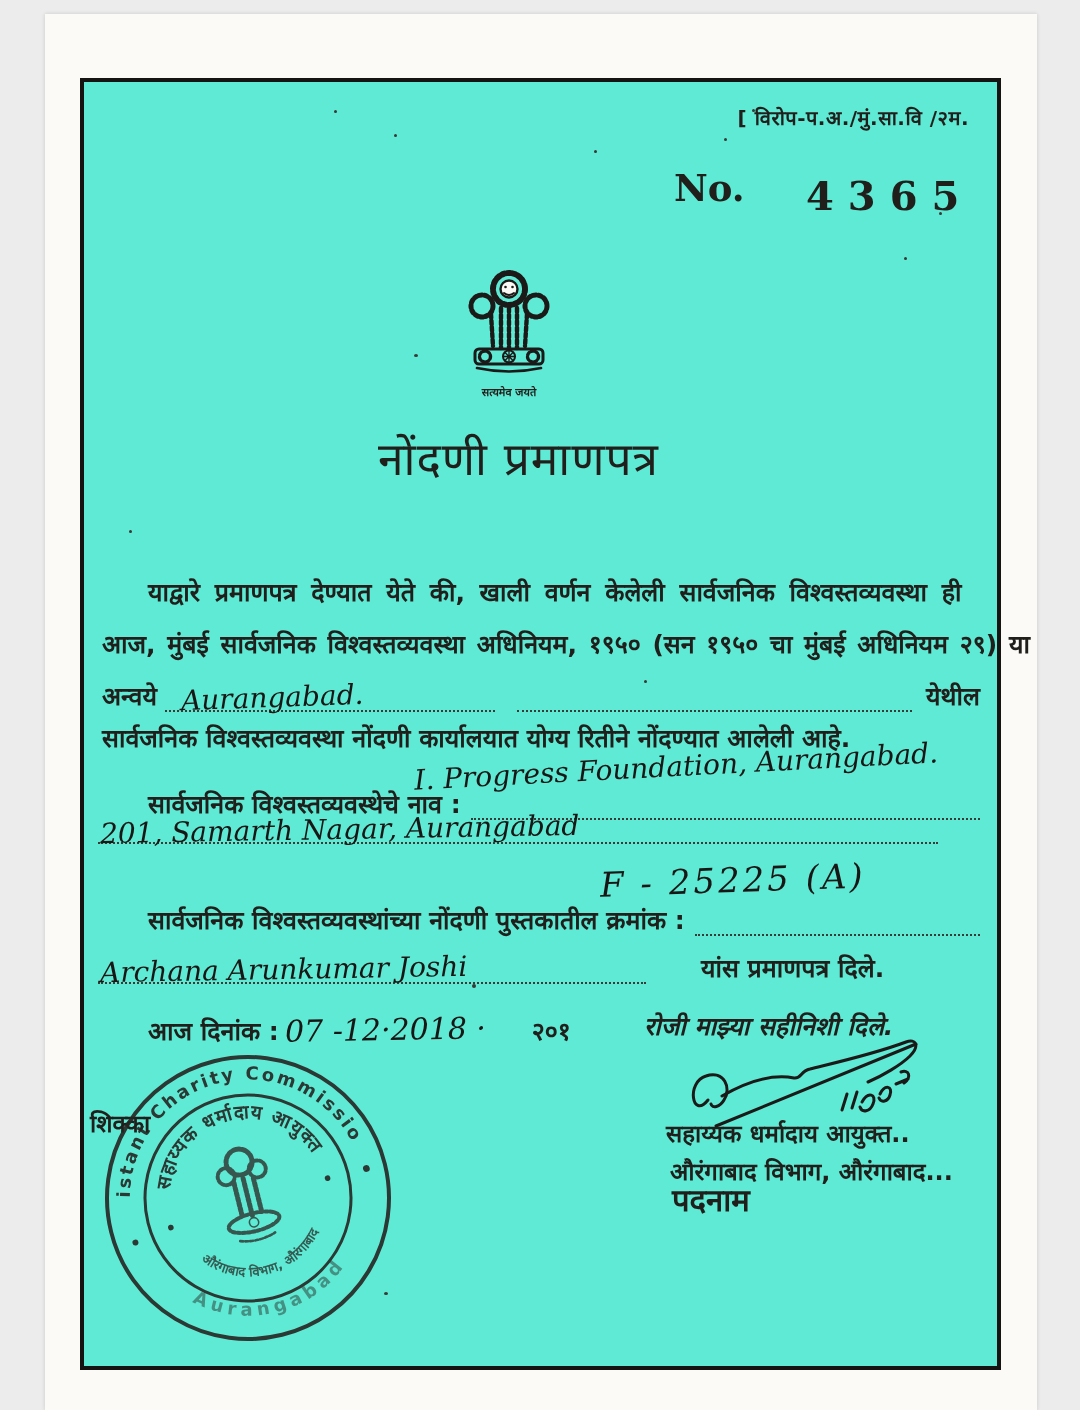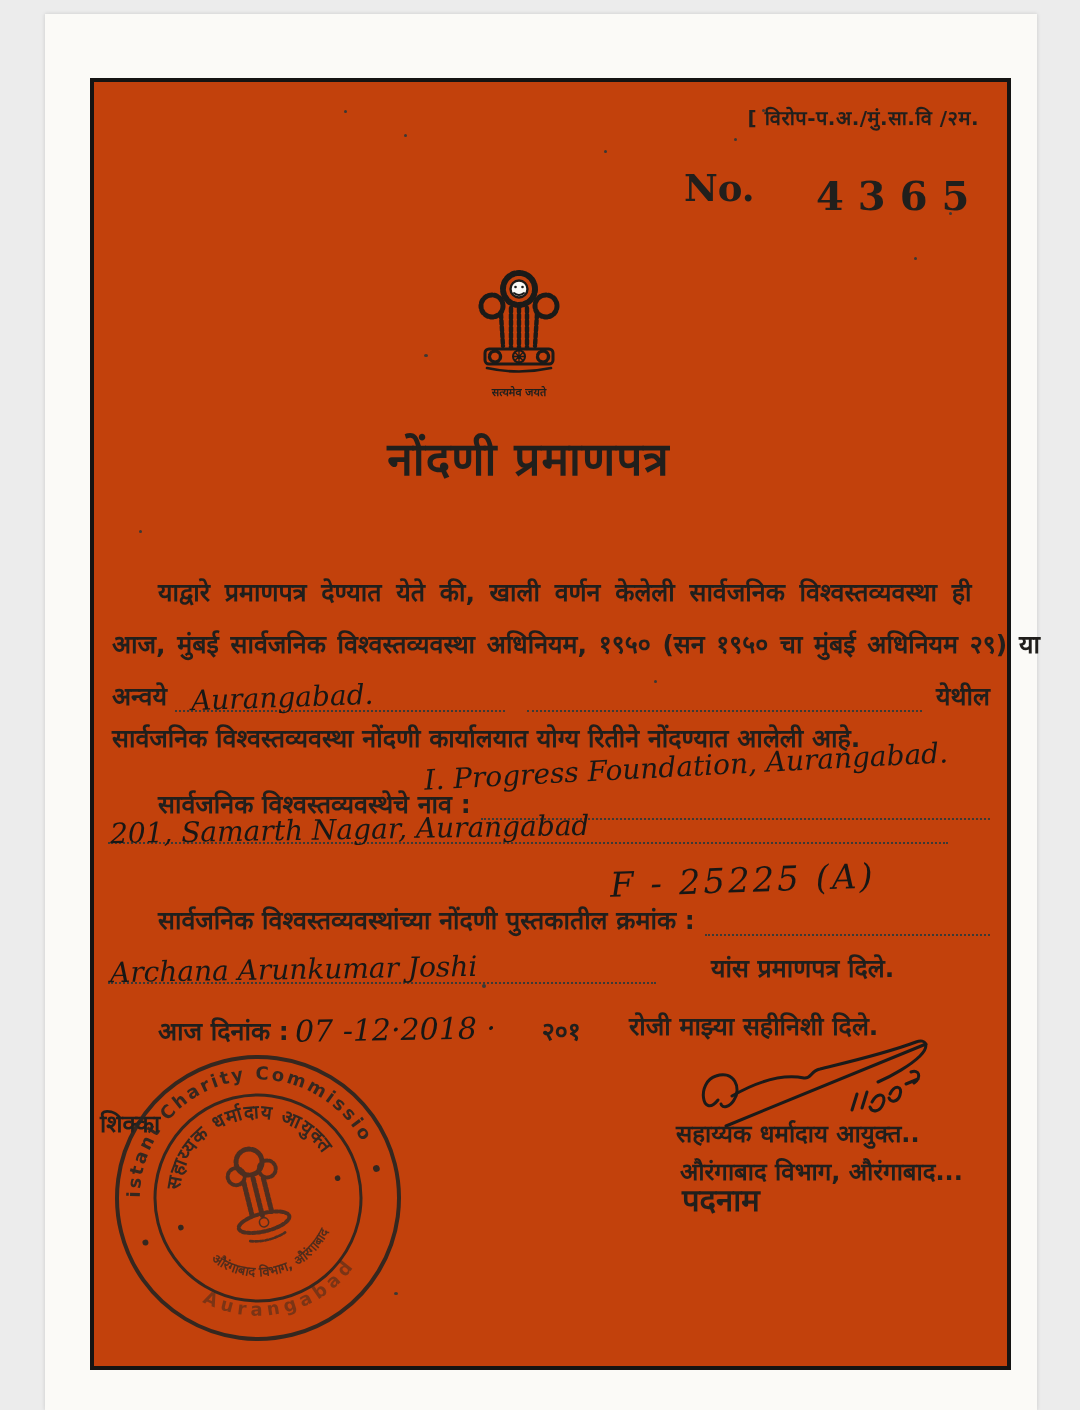--- a/index.html
+++ b/index.html
@@ -1,26 +1,26 @@
 <!DOCTYPE html>
 <html><head>
 <meta charset="utf-8">
 <style>
   html,body{margin:0;padding:0;}
   body{font-family:"DejaVu Sans",sans-serif;background:#ececec;}
   .screen{position:relative;width:1080px;height:1410px;background:#ececec;overflow:hidden;}
   .paper{position:absolute;left:45px;top:14px;width:992px;height:1396px;background:#fbfaf7;box-shadow:0 0 4px rgba(0,0,0,.15);}
-  .frame{position:absolute;left:35px;top:64px;width:913px;height:1284px;border:4px solid #151413;background:#c2410c;margin-left:10px;}
+  .frame{position:absolute;left:35px;top:64px;width:913px;height:1284px;border:4px solid #151413;background:#5eead4;}
   .abs{position:absolute;}
   .ink{color:#211f1c;}
   .ref{font-size:20px;font-weight:700;letter-spacing:.5px;}
   .no-label{font-family:"DejaVu Serif",serif;font-size:37px;font-weight:700;}
   .no-value{font-family:"DejaVu Serif",serif;font-size:40px;font-weight:600;letter-spacing:14px;}
   .motto{font-size:11px;font-weight:700;text-align:center;}
-  .title{font-size:46px;font-weight:700;letter-spacing:1px;text-align:center;white-space:nowrap;}
+  .title{font-size:46px;font-weight:400;letter-spacing:1px;text-align:center;white-space:nowrap;}
   .body-line{font-size:25px;font-weight:600;white-space:nowrap;text-align:center;}
   .lbl{font-size:25px;font-weight:600;white-space:nowrap;}
   .row{display:flex;align-items:flex-end;text-align:right;}
   .dots{border-bottom:2.5px dotted #3c3a36;height:1.0em;position:relative;}
   .hand{font-family:"DejaVu Serif",serif;font-style:italic;font-weight:500;color:#181715;white-space:nowrap;}
   .speck{position:absolute;background:#3a3835;border-radius:50%;}
   svg text{font-family:"DejaVu Sans",sans-serif;}
 </style>
 </head>
 <body>
@@ -91,21 +91,21 @@
           <span class="hand" style="position:absolute;left:2px;bottom:-4px;font-size:28px;transform:rotate(-1deg);">Archana Arunkumar Joshi</span>
         </span>
         <span class="ink lbl" style="margin-left:20px;">यांस प्रमाणपत्र दिले.</span>
       </div>
 
       <div class="abs row" style="left:64px;top:930px;">
         <span class="ink lbl">आज दिनांक :</span>
         <span class="hand" style="font-size:30px;margin-left:6px;transform:rotate(-1deg);">07 -12·2018 ·</span>
         <span class="ink lbl" style="margin-left:46px;">२०१</span>
       </div>
-      <div class="abs ink lbl" style="left:535px;top:926px;">रोजी माझ्या सहीनिशी दिले.</div>
+      <div class="abs ink lbl" style="left:560px;top:926px;font-style:italic;">रोजी माझ्या सहीनिशी दिले.</div>
 
       <svg class="abs" style="left:598px;top:944px;" width="256" height="120" viewBox="0 0 256 120">
         <g stroke="#1b1a19" fill="none" stroke-width="3" stroke-linecap="round" stroke-linejoin="round">
           <path d="M26,74 C10,94 4,56 24,50 C42,44 50,62 42,74 C38,81 30,83 29,78"></path>
           <path d="M40,70 C68,54 92,48 112,52 C120,53 118,45 128,43 C152,37 192,28 224,16 C234,12 238,20 228,30 C219,39 200,50 186,56"></path>
           <path d="M34,100 L234,18"></path>
           <path d="M160,84 l5,-16 M170,82 l5,-16 M180,76 c6,-11 15,-8 11,2 c-3,8 -11,9 -13,3 M198,68 c5,-10 13,-8 10,1 c-2,7 -9,8 -11,3 M214,58 l12,-5 m-7,-7 c8,-3 11,5 3,11"></path>
         </g>
       </svg>
 

